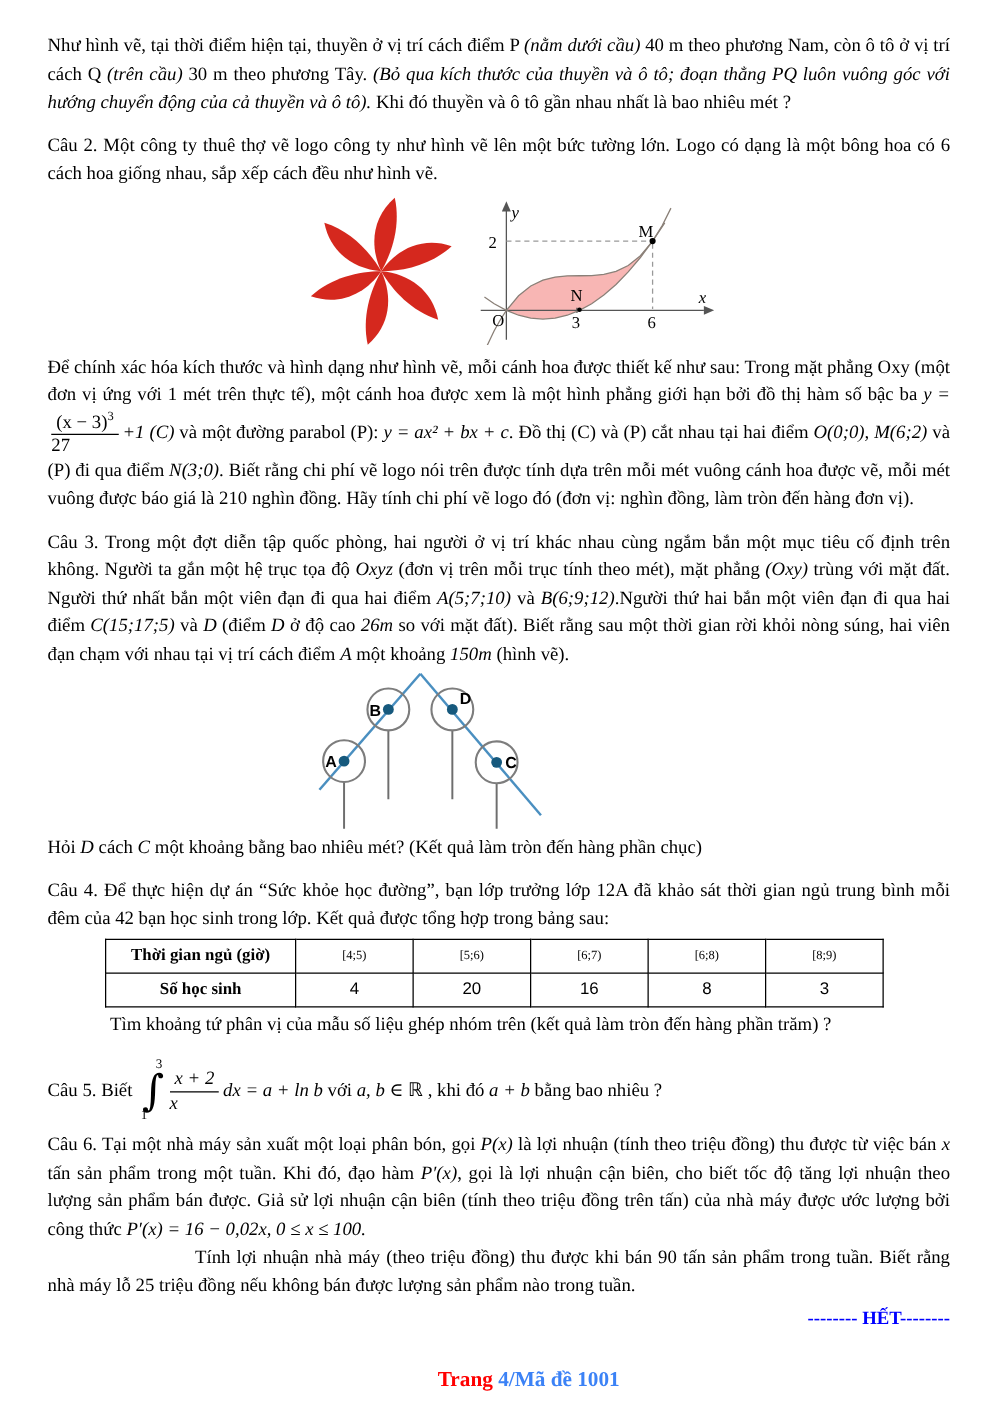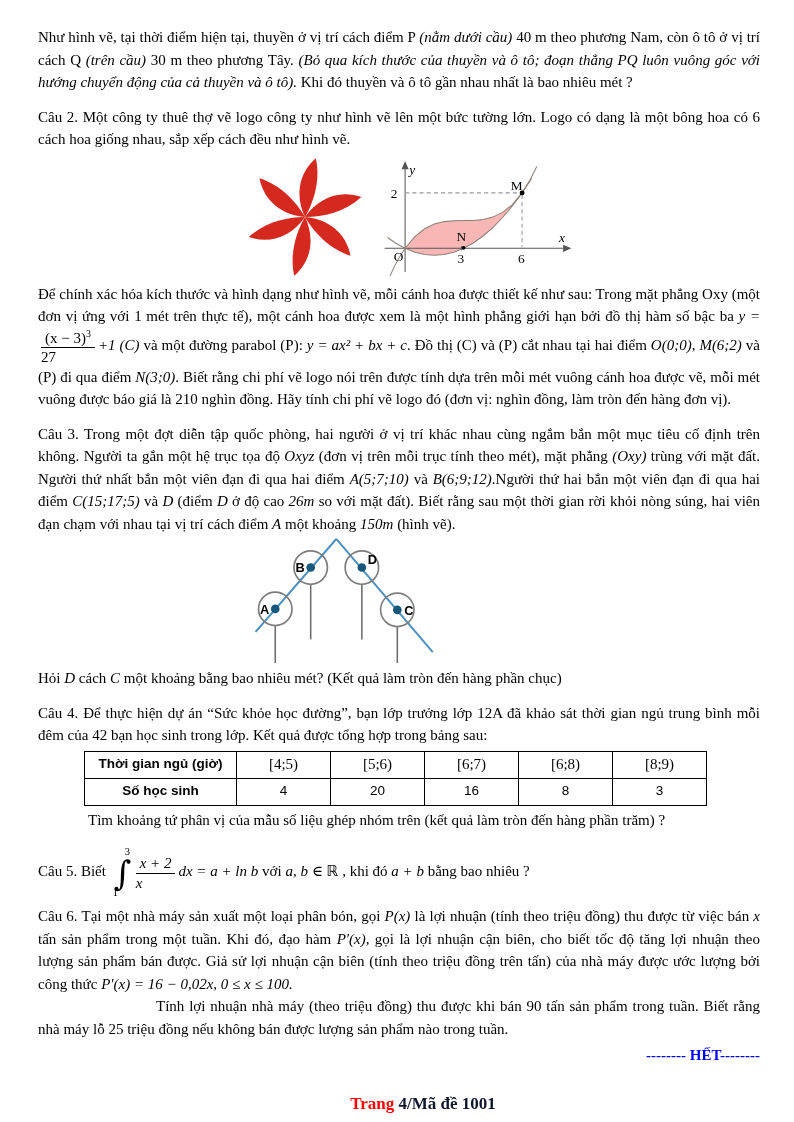--- a/index.html
+++ b/index.html
@@ -27,29 +27,29 @@
   .intg { position:relative; display:inline-block; width:17px; height:44px; margin:0 2px 0 4px; vertical-align:middle; }
   .intg .sign { font-size:34px; line-height:44px; font-family:"DejaVu Serif",serif; }
   .intg .hi { position:absolute; top:-4px; left:11px; font-size:10.5px; line-height:1; }
   .intg .lo { position:absolute; bottom:-3px; left:-1px; font-size:10.5px; line-height:1; }
 
   .figure-row { display:flex; align-items:center; margin:3px 0 3px 200px; height:126px; }
   .balloon-fig { margin:3px 0 3px 216px; height:126px; }
 
   table.freq { border-collapse:collapse; margin:4px 0 3px 46px; }
   table.freq td { border:1px solid #000; text-align:center; vertical-align:middle; padding:1px 4px; }
-  table.freq .hcell { font-family:Liberation Sans, sans-serif; font-weight:bold; font-size:13.5px; width:152px; height:27px; }
-  table.freq .icell { font-family:"Liberation Serif",serif; font-size:15px; width:94px; }
+  table.freq .hcell { font-family:Liberation Serif, serif; font-weight:bold; font-size:13.5px; width:152px; height:27px; }
+  table.freq .icell { font-family:"Liberation Serif",serif; font-size:10px; width:94px; }
   table.freq .ncell { font-family:"Liberation Sans","DejaVu Sans",sans-serif; font-size:13.5px; height:24px; }
   .tbl-q { margin-left:50px; }
 
   .het-line { text-align:right; font-weight:bold; color:#0000ff; margin-top:4px; }
   .footer-line { text-align:center; font-weight:bold; font-size:17px; margin-top:24px; }
   .footer-line .red { color:#ff0000;margin-left:48px; }
-  .footer-line .blue { color:#0f172a; }
+  .footer-line .blue { color:#3b82f6; }
 
   .closing-para { text-align:justify; text-indent:118px; }
   svg text { font-family:"Liberation Serif",serif; }
   .blabel { font-family:"Liberation Sans","DejaVu Sans",sans-serif; font-weight:bold; font-size:13px; }
 </style>
 </head>
 <body>
 
 <p class="para mb"><span>Như hình vẽ, tại thời điểm hiện tại, thuyền ở vị trí cách điểm P </span><span class="it">(nằm dưới cầu)</span><span> 40 m theo phương Nam, còn ô tô ở vị trí cách Q </span><span class="it">(trên cầu)</span><span> 30 m theo phương Tây. </span><span class="it">(Bỏ qua kích thước của thuyền và ô tô; đoạn thẳng PQ luôn vuông góc với hướng chuyển động của cả thuyền và ô tô).</span><span> Khi đó thuyền và ô tô gần nhau nhất là bao nhiêu mét ?</span></p>
 

